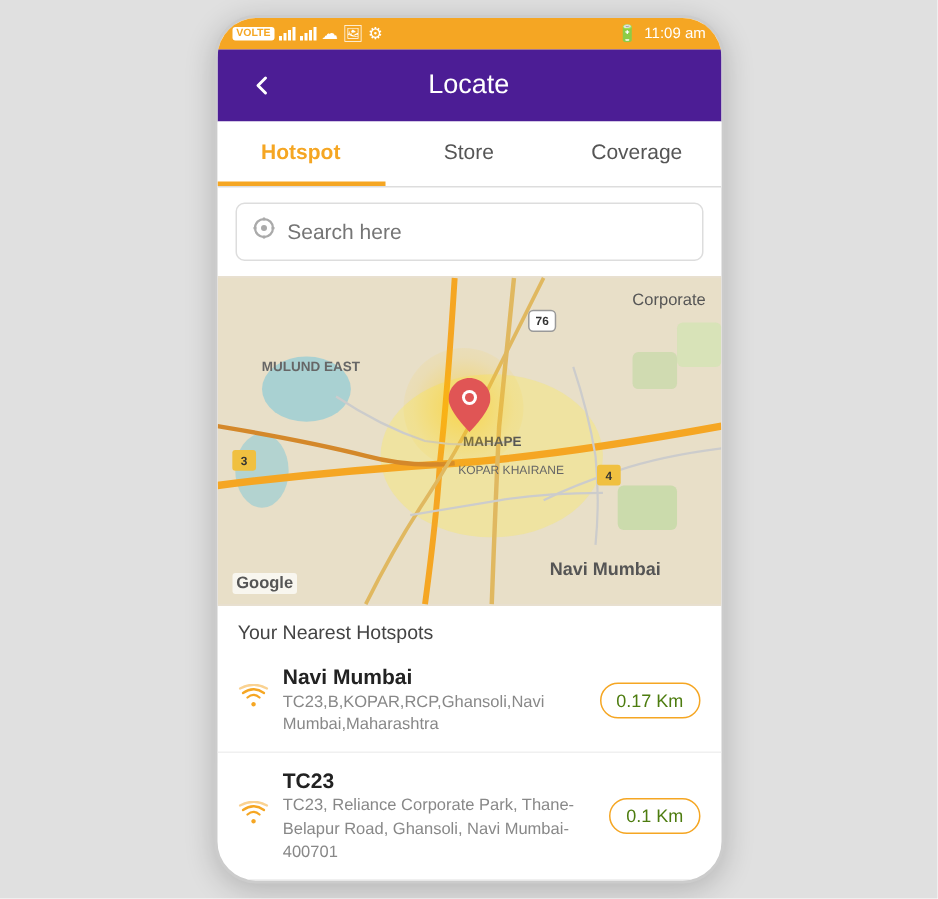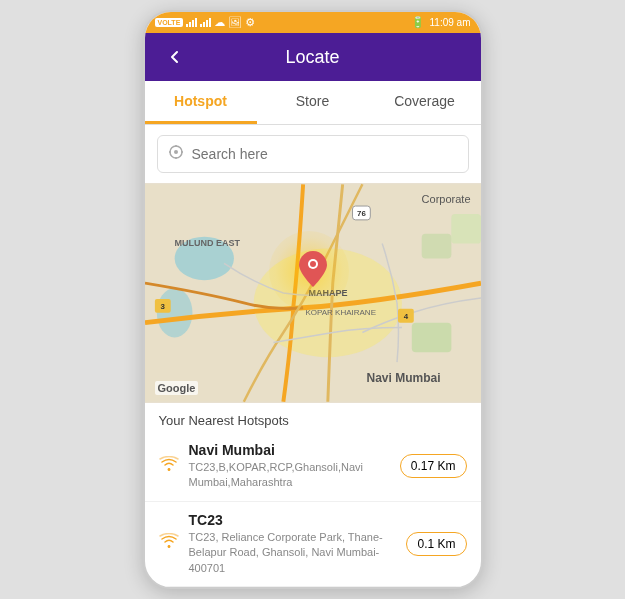--- a/index.html
+++ b/index.html
@@ -235,21 +235,21 @@
     .hotspot-address {
       font-size: 11px;
       color: #888;
       line-height: 1.4;
     }
     .hotspot-distance {
       border: 1.5px solid #f5a623;
       border-radius: 16px;
       padding: 4px 10px;
       font-size: 12px;
-      color: #000000;
+      color: #4d7c0f;
       white-space: nowrap;
       margin-left: 0;
       flex-shrink: 0;
     }
   </style>
 </head>
 <body>
 
 <div class="phone-frame">
 

